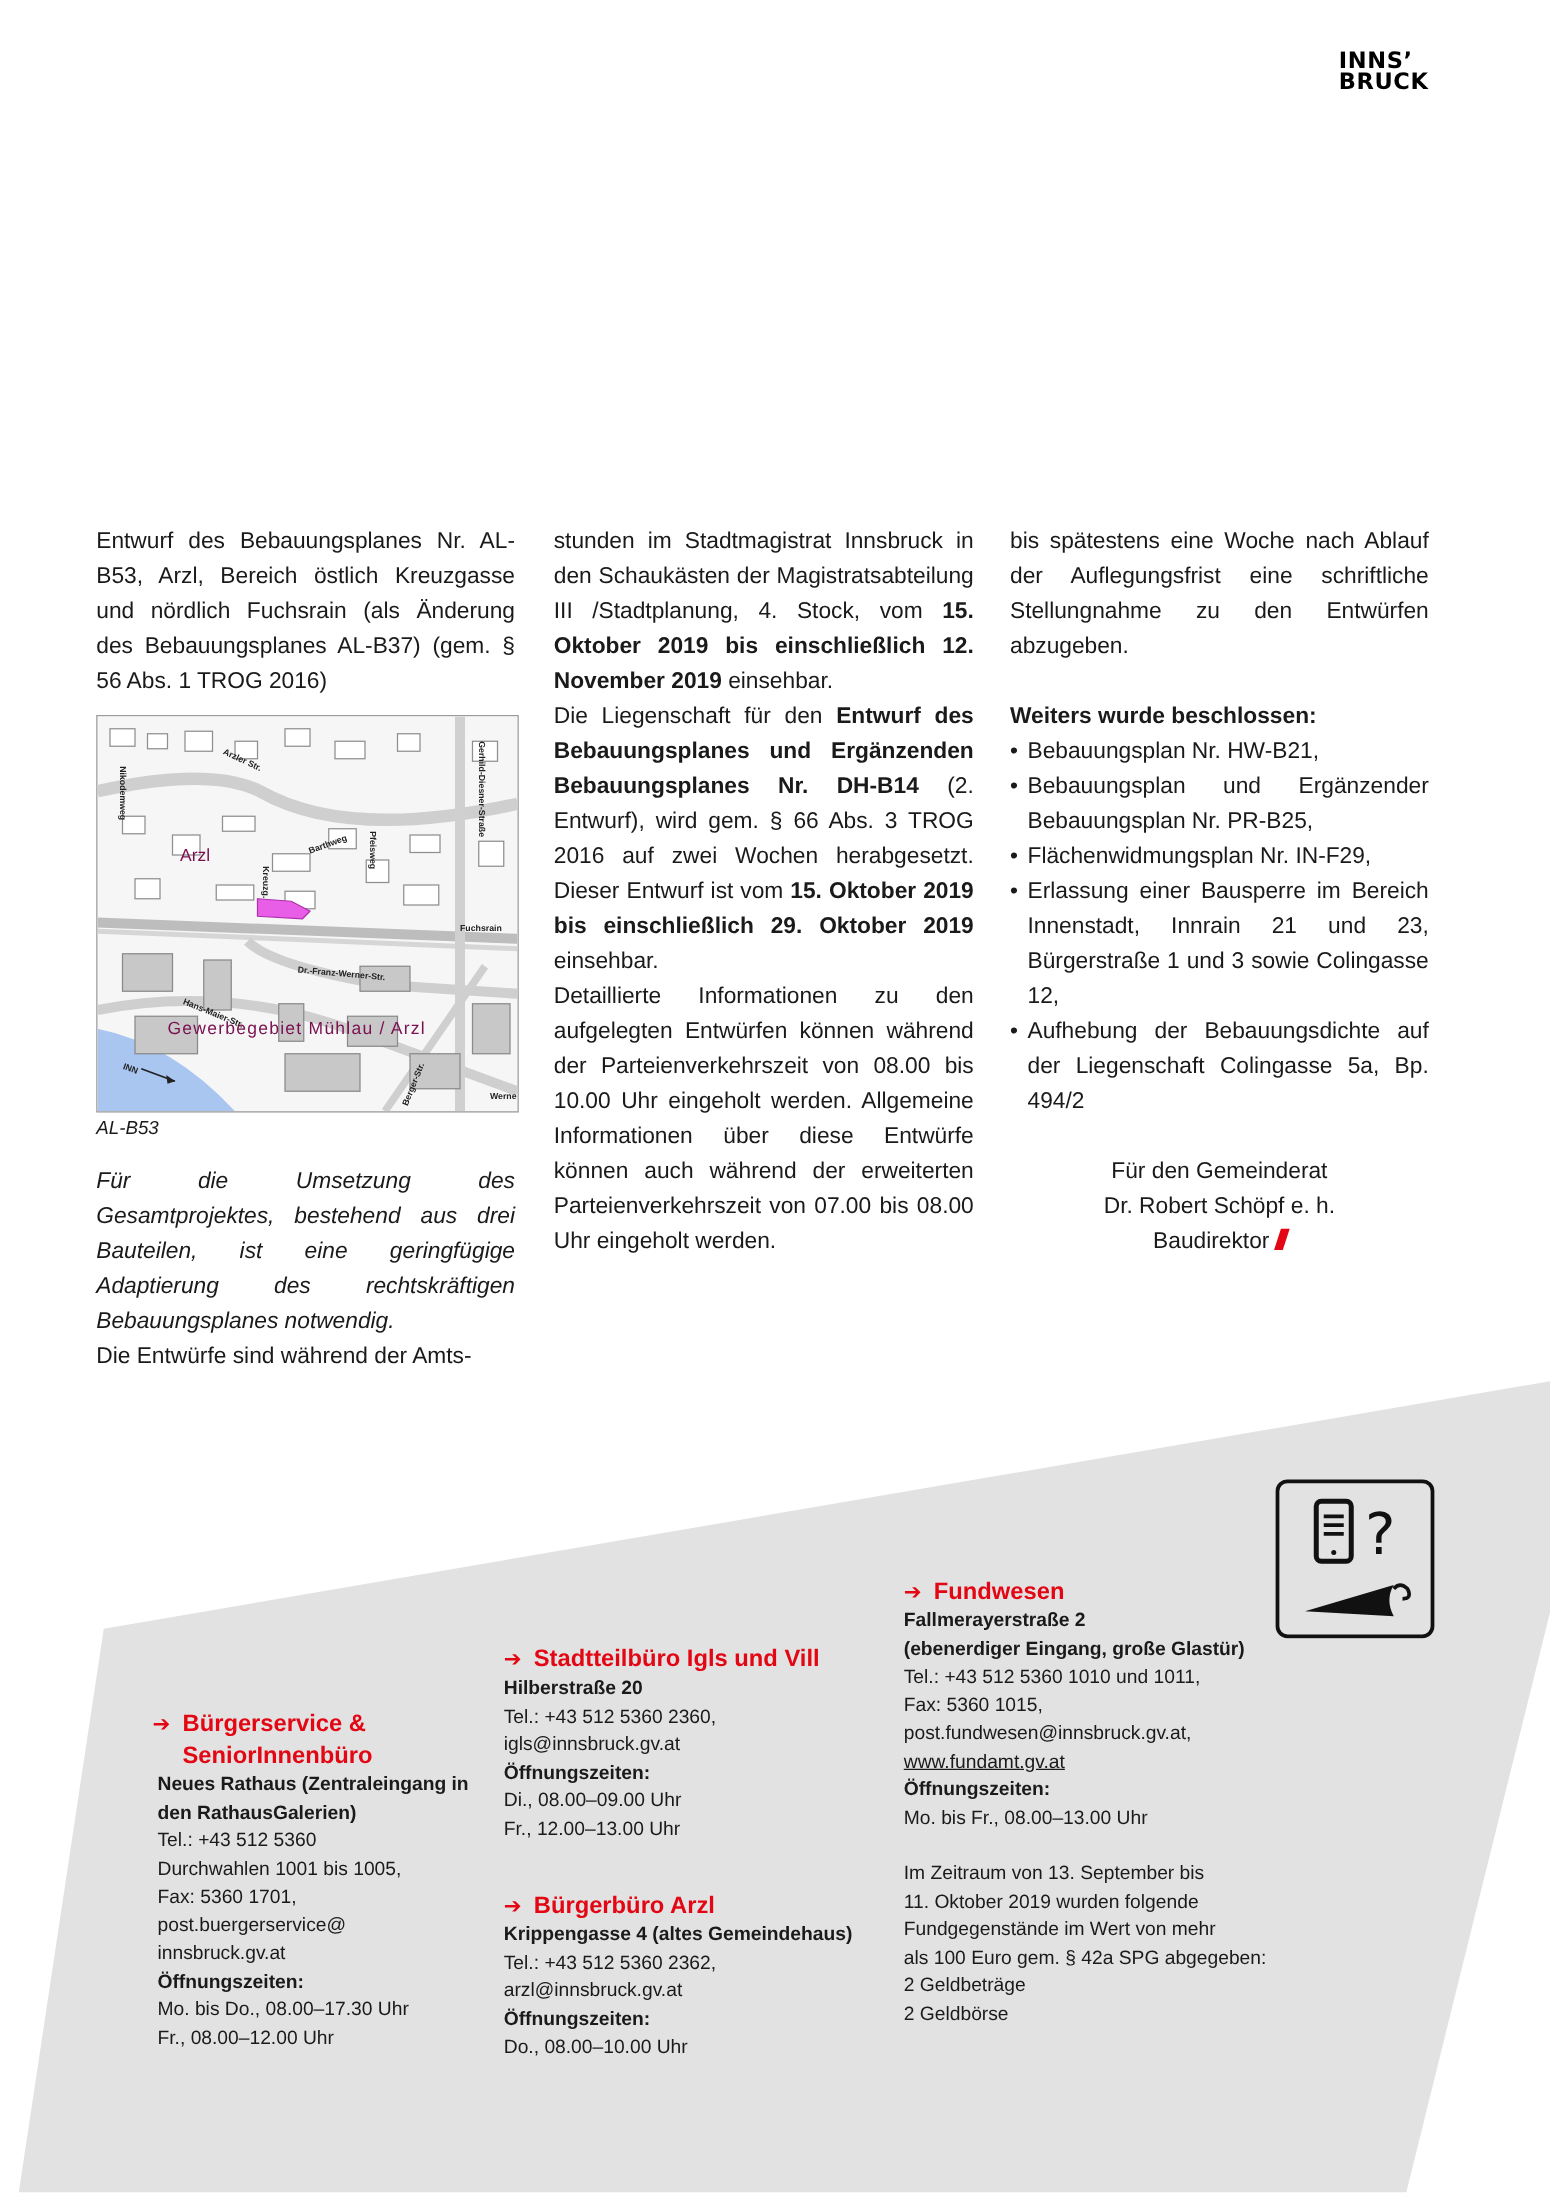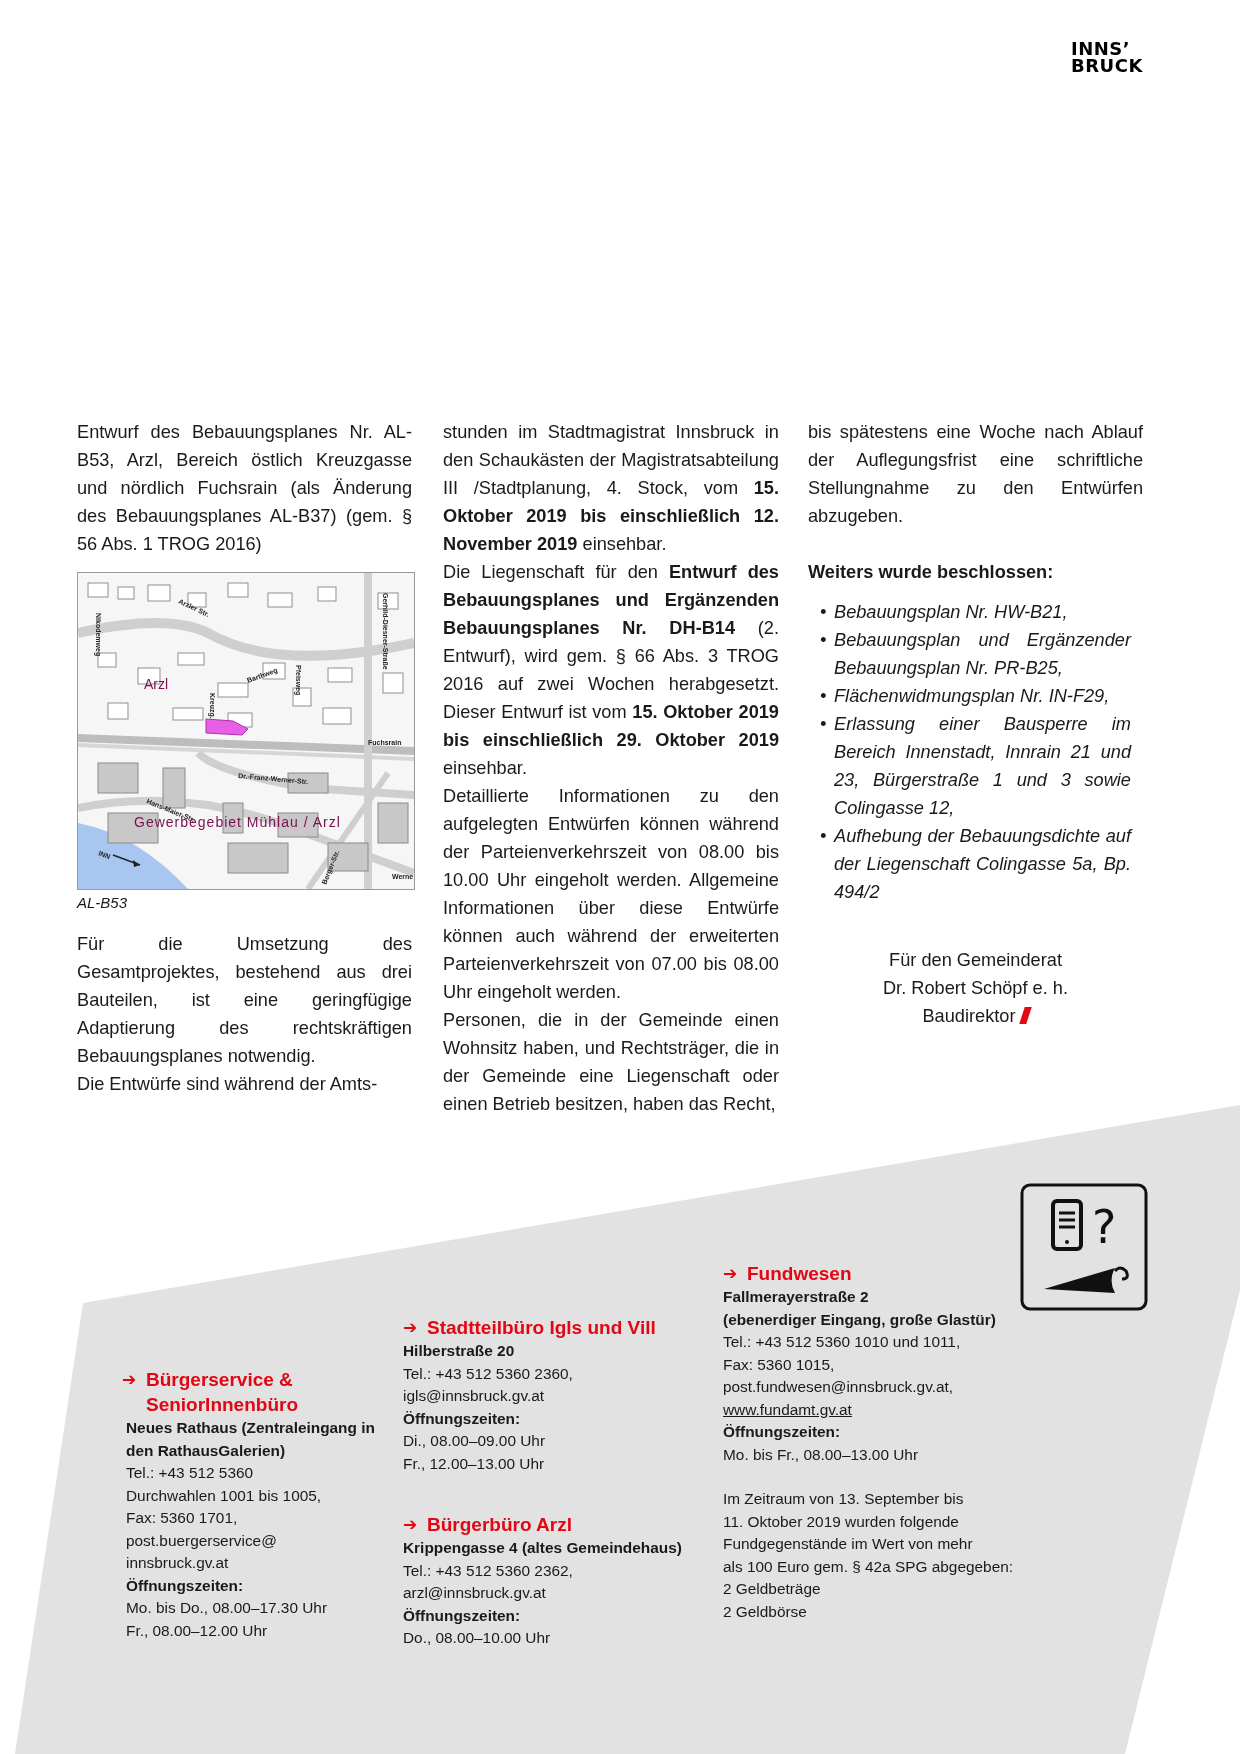--- a/index.html
+++ b/index.html
@@ -24,23 +24,23 @@
   .col2 { left: 443px; width: 336px; }
   .col3 { left: 808px; }
   .col p { margin: 0; }
   b { font-weight: bold; }
   .map {
     width: 336px; height: 316px; margin: 14px 0 2px 0;
     border: 1px solid #9a9a9a; position: relative; overflow: hidden; background: #f4f4f4;
   }
   .map svg { display: block; }
   .caption { font-style: italic; font-size: 15px; line-height: 22px; margin-bottom: 16px; }
-  .italic { }
+  .italic { font-style: italic; }
   .gap { height: 28px; }
-  ul.bullets { list-style: none; margin: 12px; padding: 0; font-style: italic; }
+  ul.bullets { list-style: none; margin: 0; padding: 0; }
   ul.bullets li { position: relative; padding-left: 14px; }
   ul.bullets li::before { content: "•"; position: absolute; left: 0; }
   .sig-mark { display: inline-block; width: 7px; height: 17px; background: #e30613; transform: skewX(-18deg); margin-left: 6px; vertical-align: -2px; }
 
   .contact { position: absolute; z-index: 2; font-size: 15.4px; line-height: 22.5px; color: #1a1a1a; }
   .contact .title { color: #e30613; font-weight: bold; font-size: 19px; line-height: 25px; display: flex; }
   .contact .title .arrow { width: 24px; flex: 0 0 24px; font-size: 17px; }
   .contact .bold { font-weight: bold; }
   .contact .link { text-decoration: underline; }
   .c1 { left: 122px; top: 1367px; width: 260px; }
@@ -141,21 +141,20 @@
   </div>
   <div class="caption">AL-B53</div>
   <p class="italic">Für die Umsetzung des Gesamtprojektes, bestehend aus drei Bauteilen, ist eine geringfügige Adaptierung des rechtskräftigen Bebauungsplanes notwendig.</p>
   <p>Die Entwürfe sind während der Amts-</p>
 </div>
 
 <div class="col col2">
   <p><span>stunden im Stadtmagistrat Innsbruck in den Schaukästen der Magistratsabteilung III /Stadtplanung, 4. Stock, vom </span><b>15. Oktober 2019 bis einschließlich 12. November 2019</b><span> einsehbar.</span></p>
   <p><span>Die Liegenschaft für den </span><b>Entwurf des Bebauungsplanes und Ergänzenden Bebauungsplanes Nr. DH-B14</b><span> (2. Entwurf), wird gem. § 66 Abs. 3 TROG 2016 auf zwei Wochen herabgesetzt. Dieser Entwurf ist vom </span><b>15. Oktober 2019 bis einschließlich 29. Oktober 2019</b><span> einsehbar.</span></p>
   <p>Detaillierte Informationen zu den aufgelegten Entwürfen können während der Parteienverkehrszeit von 08.00 bis 10.00 Uhr eingeholt werden. Allgemeine Informationen über diese Entwürfe können auch während der erweiterten Parteienverkehrszeit von 07.00 bis 08.00 Uhr eingeholt werden.</p>
-  <p>Personen, die in der Gemeinde einen Wohnsitz haben, und Rechtsträger, die in der Gemeinde eine Liegenschaft oder einen Betrieb besitzen, haben das Recht,</p>
 </div>
 
 <div class="col col3">
   <p>bis spätestens eine Woche nach Ablauf der Auflegungsfrist eine schriftliche Stellungnahme zu den Entwürfen abzugeben.</p>
   <div class="gap"></div>
   <p><b>Weiters wurde beschlossen:</b></p>
   <ul class="bullets">
     <li>Bebauungsplan Nr. HW-B21,</li>
     <li>Bebauungsplan und Ergänzender Bebauungsplan Nr. PR-B25,</li>
     <li>Flächenwidmungsplan Nr. IN-F29,</li>

